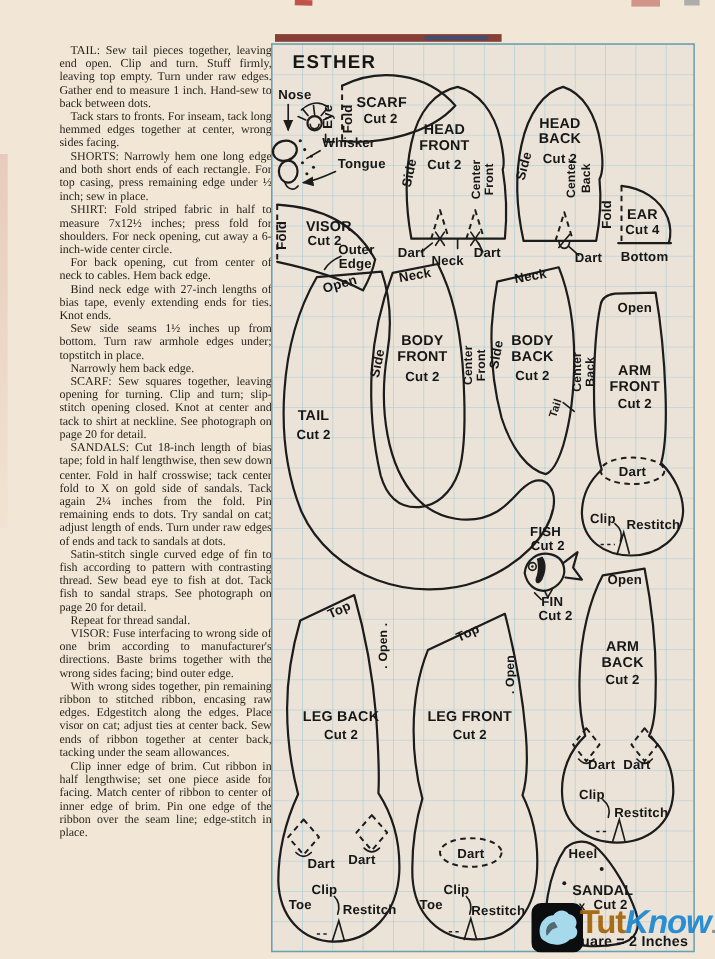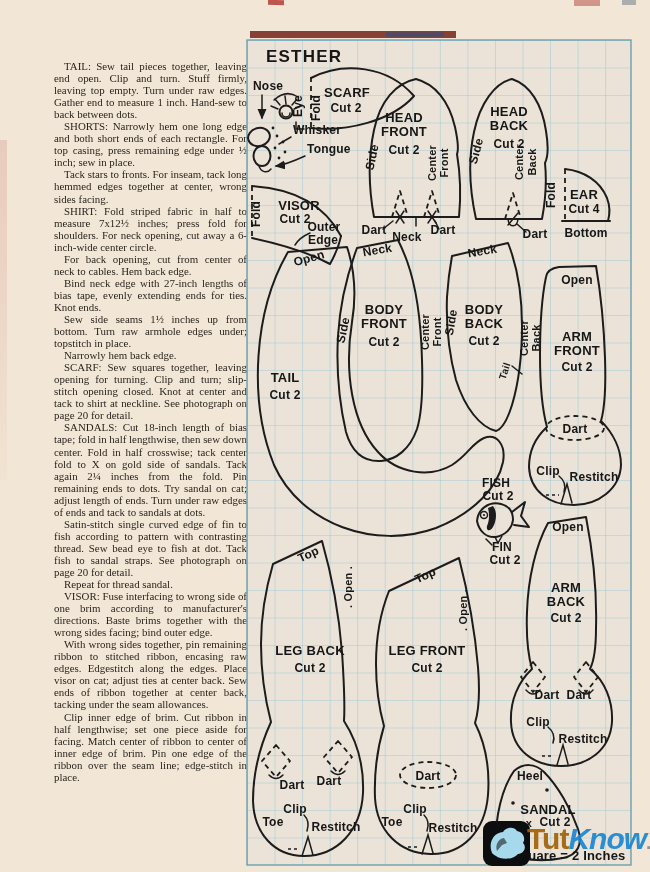--- a/index.html
+++ b/index.html
@@ -1,20 +1,20 @@
 <!DOCTYPE html>
 <html><head>
 <meta charset="utf-8">
 <style>
   html,body{margin:0;padding:0;background:#888;}
   .page{position:relative;width:650px;height:872px;background:#f2e7d6;overflow:hidden;
         font-family:"Liberation Serif",serif;}
   .edge-smudge{position:absolute;left:0;top:140px;width:7px;height:340px;
         background:linear-gradient(180deg,rgba(214,150,140,.35),rgba(214,150,140,.05));}
-  .instructions{position:absolute;left:54px;top:60px;width:193px;color:#241f19;
+  .instructions{position:absolute;left:54px;top:40px;width:193px;color:#241f19;
         font-size:10.9px;line-height:12.05px;text-align:justify;}
   .instructions p{margin:0;text-indent:10px;}
   .pattern-svg{position:absolute;left:246px;top:0;}
   .pc{fill:none;stroke:#1c1c1c;stroke-width:2;stroke-linejoin:round;stroke-linecap:round;}
   .pd{fill:none;stroke:#1c1c1c;stroke-width:1.8;stroke-dasharray:5 4;stroke-linejoin:round;}
   .pt{fill:none;stroke:#1c1c1c;stroke-width:1.5;stroke-linecap:round;}
   .pdt{fill:none;stroke:#1c1c1c;stroke-width:1.4;stroke-dasharray:3 3;}
   text{fill:#161616;font-family:"Liberation Sans",sans-serif;font-weight:700;letter-spacing:.2px;}
   .s17{font-size:17px;letter-spacing:1.2px;}
   .s13{font-size:13px;}
@@ -32,22 +32,22 @@
   .artifact{position:absolute;z-index:4;}
 </style>
 </head>
 <body>
 
 <div class="page">
   <div class="edge-smudge"></div>
 
   <div class="instructions">
     <p>TAIL: Sew tail pieces together, leaving end open. Clip and turn. Stuff firmly, leaving top empty. Turn under raw edges. Gather end to measure 1 inch. Hand-sew to back between dots.</p>
+    <p>Tack stars to fronts. For inseam, tack long hemmed edges together at center, wrong sides facing.</p>
     <p>SHORTS: Narrowly hem one long edge and both short ends of each rectangle. For top casing, press remaining edge under ½ inch; sew in place.</p>
-    <p>Tack stars to fronts. For inseam, tack long hemmed edges together at center, wrong sides facing.</p>
     <p>SHIRT: Fold striped fabric in half to measure 7x12½ inches; press fold for shoulders. For neck opening, cut away a 6-inch-wide center circle.</p>
     <p>For back opening, cut from center of neck to cables. Hem back edge.</p>
     <p>Bind neck edge with 27-inch lengths of bias tape, evenly extending ends for ties. Knot ends.</p>
     <p>Sew side seams 1½ inches up from bottom. Turn raw armhole edges under; topstitch in place.</p>
     <p>Narrowly hem back edge.</p>
     <p>SCARF: Sew squares together, leaving opening for turning. Clip and turn; slip-stitch opening closed. Knot at center and tack to shirt at neckline. See photograph on page 20 for detail.</p>
     <p>SANDALS: Cut 18-inch length of bias tape; fold in half lengthwise, then sew down center. Fold in half crosswise; tack center fold to X on gold side of sandals. Tack again 2¼ inches from the fold. Pin remaining ends to dots. Try sandal on cat; adjust length of ends. Turn under raw edges of ends and tack to sandals at dots.</p>
     <p>Satin-stitch single curved edge of fin to fish according to pattern with contrasting thread. Sew bead eye to fish at dot. Tack fish to sandal straps. See photograph on page 20 for detail.</p>
     <p>Repeat for thread sandal.</p>
     <p>VISOR: Fuse interfacing to wrong side of one brim according to manufacturer's directions. Baste brims together with the wrong sides facing; bind outer edge.</p>

